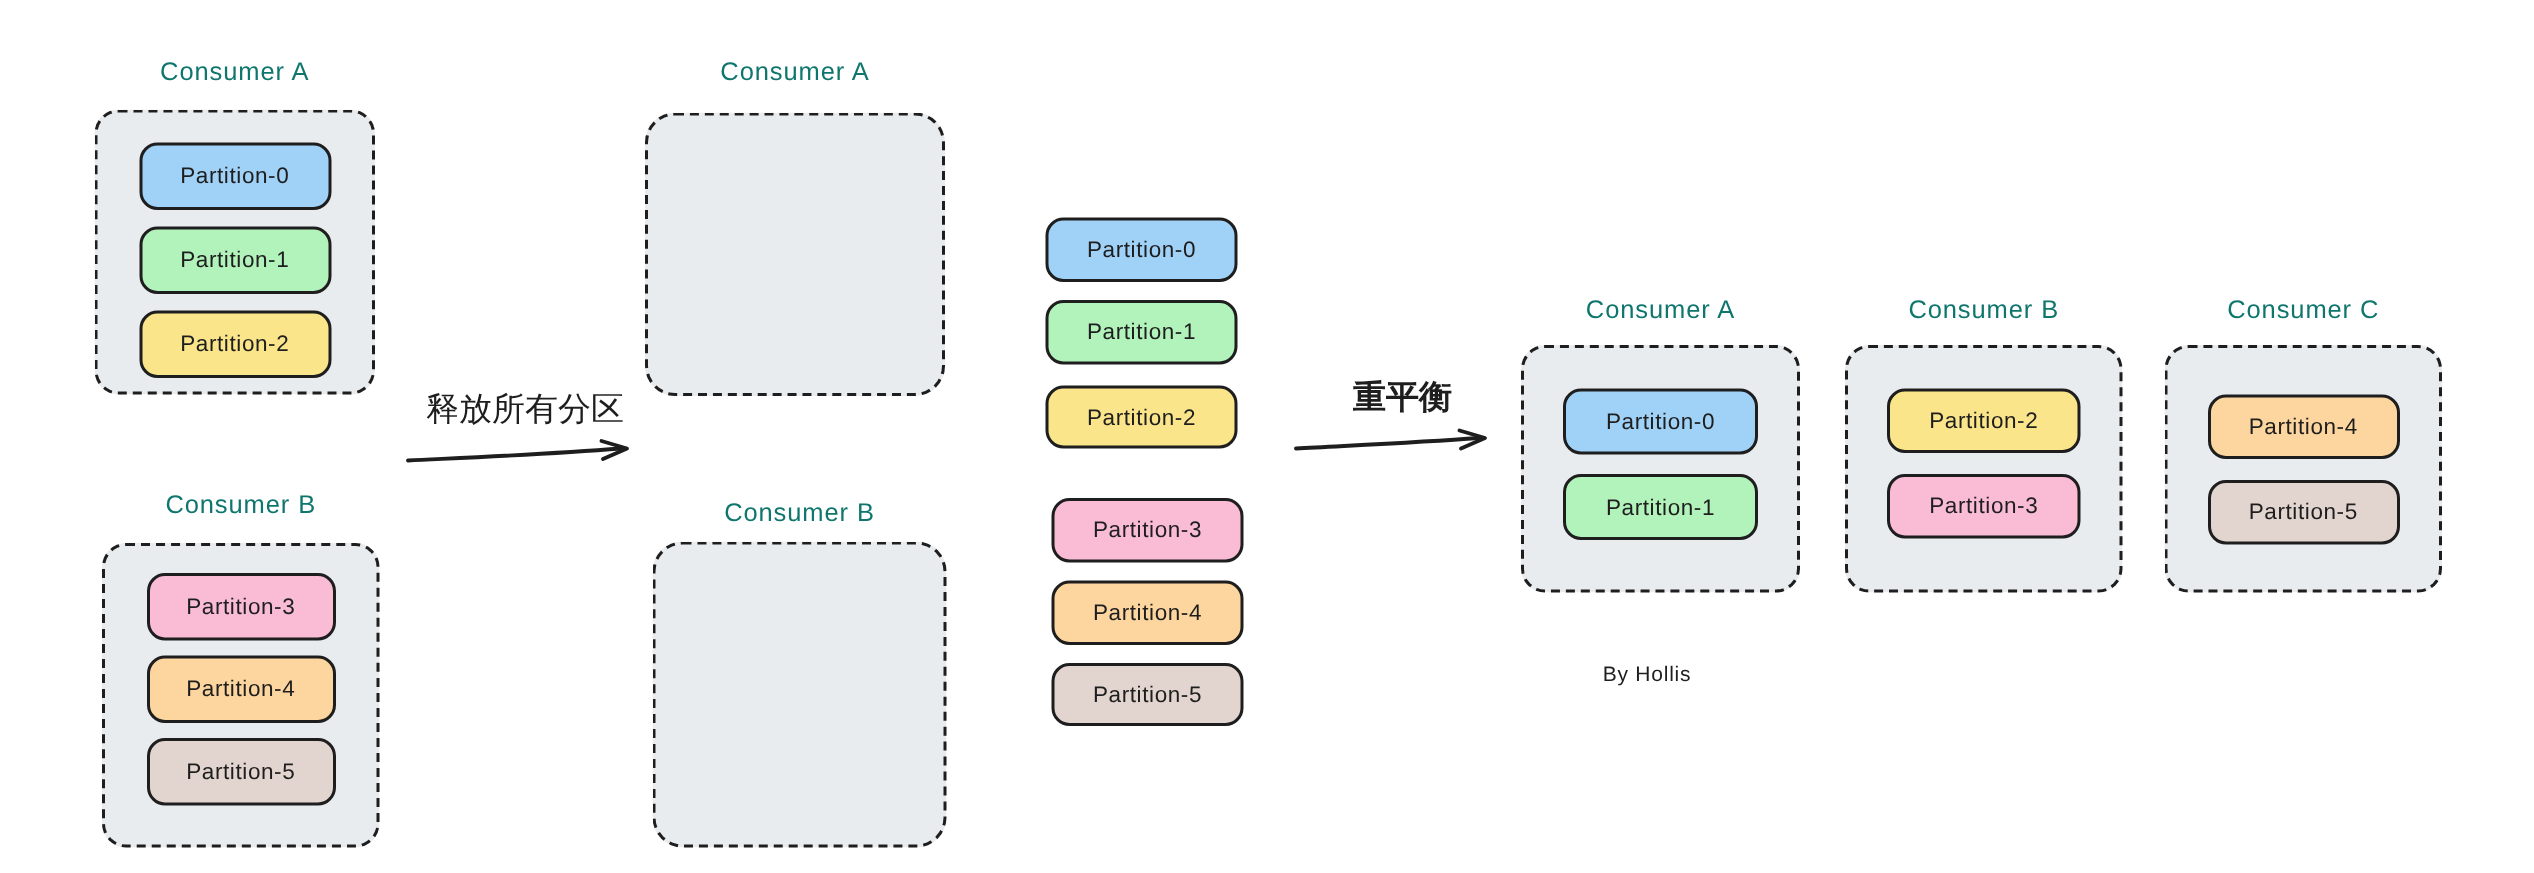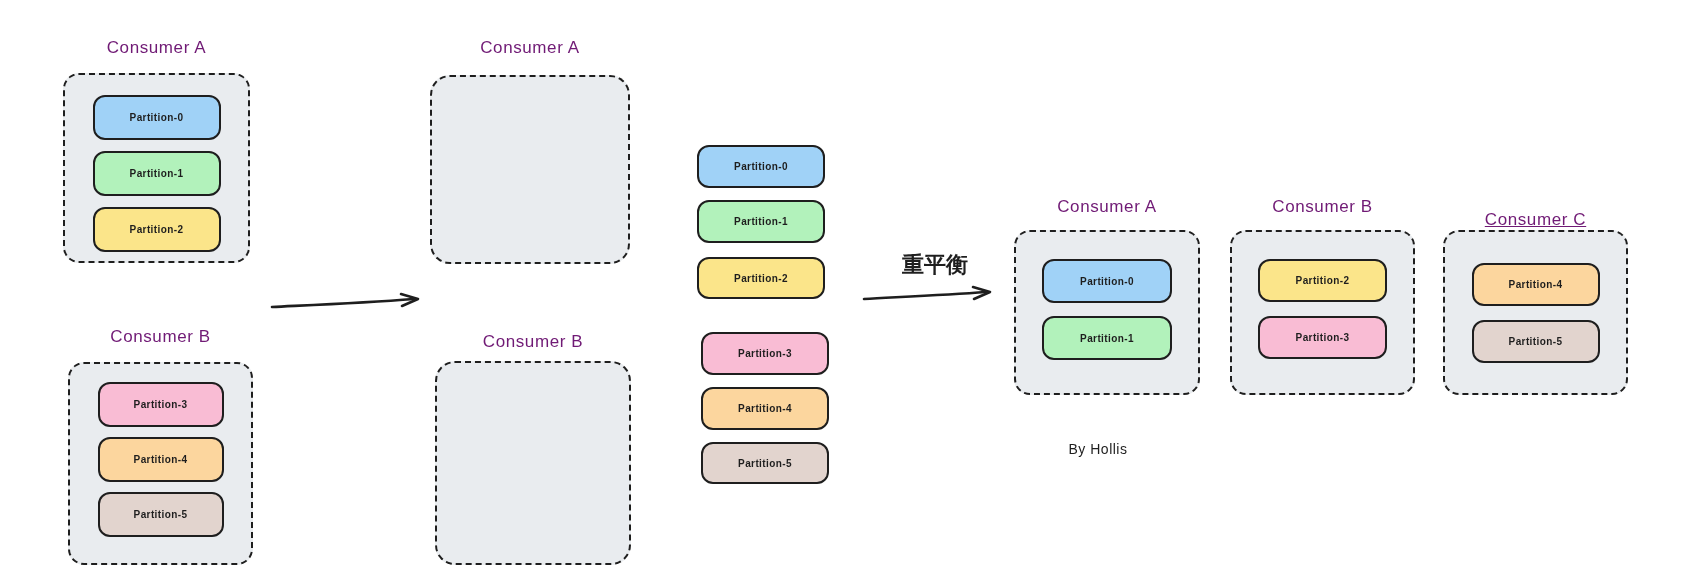--- a/index.html
+++ b/index.html
@@ -9,45 +9,44 @@
     background:#ffffff;
     font-family:"Liberation Sans","DejaVu Sans",sans-serif;
     color:#1e1e1e;
     overflow:hidden;
   }
   .title{
     position:absolute;
     text-align:center;
     font-size:17px;
     letter-spacing:0.6px;
-    color:#701a75;
+    color:#0f766e;
     white-space:nowrap;
   }
   .cbox{
     position:absolute;
     background:#e9ecef;
     border:2px dashed #1e1e1e;
     border-radius:16px;
     box-sizing:border-box;
     display:flex;
     flex-direction:column;
     align-items:center;
   }
   .chip{
     border:2px solid #1e1e1e;
     border-radius:12px;
     box-sizing:border-box;
     display:flex;
     align-items:center;
     justify-content:center;
-    font-size:10px;
+    font-size:15px;
     letter-spacing:0.4px;
     color:#1e1e1e;
     flex:none;
-    font-weight:bold;
   }
   .chip.float{position:absolute;}
   .arrow-label{
     position:absolute;
     text-align:center;
     font-size:22px;
     color:#1e1e1e;
     white-space:nowrap;
   }
   .arrow-svg{position:absolute;}
@@ -74,20 +73,21 @@
   </div>
 
   <div class="title" style="left:68px;top:327px;width:185px;">Consumer B</div>
 
   <div class="cbox" style="left:68px;top:362px;width:185px;height:203px;padding-top:18px;gap:10px;">
     <div class="chip" style="width: 126px; height: 45px; background: rgb(249, 188, 212);">Partition-3</div>
     <div class="chip" style="width: 126px; height: 45px; background: rgb(252, 214, 158);">Partition-4</div>
     <div class="chip" style="width: 126px; height: 45px; background: rgb(226, 212, 206);">Partition-5</div>
   </div>
 
+  <div class="arrow-label" style="left:270px;top:258px;width:160px;">释放所有分区</div>
   <svg class="arrow-svg" style="left:268px;top:288px;" width="160" height="28" viewBox="0 0 160 28" aria-hidden="true">
     <path d="M4 19 C 45 17 95 15 146 11" fill="none" stroke="#1e1e1e" stroke-width="2.6" stroke-linecap="round"></path>
     <path d="M133 6 L150 11 L134 18" fill="none" stroke="#1e1e1e" stroke-width="2.6" stroke-linecap="round" stroke-linejoin="round"></path>
   </svg>
 
   <div class="title" style="left:430px;top:38px;width:200px;">Consumer A</div>
   <div class="cbox" style="left:430px;top:75px;width:200px;height:189px;border-radius:20px;"></div>
 
   <div class="title" style="left:435px;top:332px;width:196px;">Consumer B</div>
   <div class="cbox" style="left:435px;top:361px;width:196px;height:204px;border-radius:20px;"></div>
@@ -110,21 +110,21 @@
     <div class="chip" style="width: 130px; height: 44px; background: rgb(160, 210, 247);">Partition-0</div>
     <div class="chip" style="width: 130px; height: 44px; background: rgb(178, 242, 187);">Partition-1</div>
   </div>
 
   <div class="title" style="left:1230px;top:197px;width:185px;">Consumer B</div>
   <div class="cbox" style="left:1230px;top:230px;width:185px;height:165px;padding-top:27px;gap:14px;">
     <div class="chip" style="width: 129px; height: 43px; background: rgb(251, 229, 138);">Partition-2</div>
     <div class="chip" style="width: 129px; height: 43px; background: rgb(249, 188, 212);">Partition-3</div>
   </div>
 
-  <div class="title" style="left:1443px;top:210px;width:185px;text-decoration:underline;">Consumer C</div>
+  <div class="title" style="left:1443px;top:197px;width:185px;">Consumer C</div>
   <div class="cbox" style="left:1443px;top:230px;width:185px;height:165px;padding-top:31px;gap:14px;">
     <div class="chip" style="width: 128px; height: 43px; background: rgb(252, 214, 158);">Partition-4</div>
     <div class="chip" style="width: 128px; height: 43px; background: rgb(226, 212, 206);">Partition-5</div>
   </div>
 
   <div class="credit" style="left:1048px;top:441px;width:100px;">By Hollis</div>
 
 </div>
 
 </body></html>

